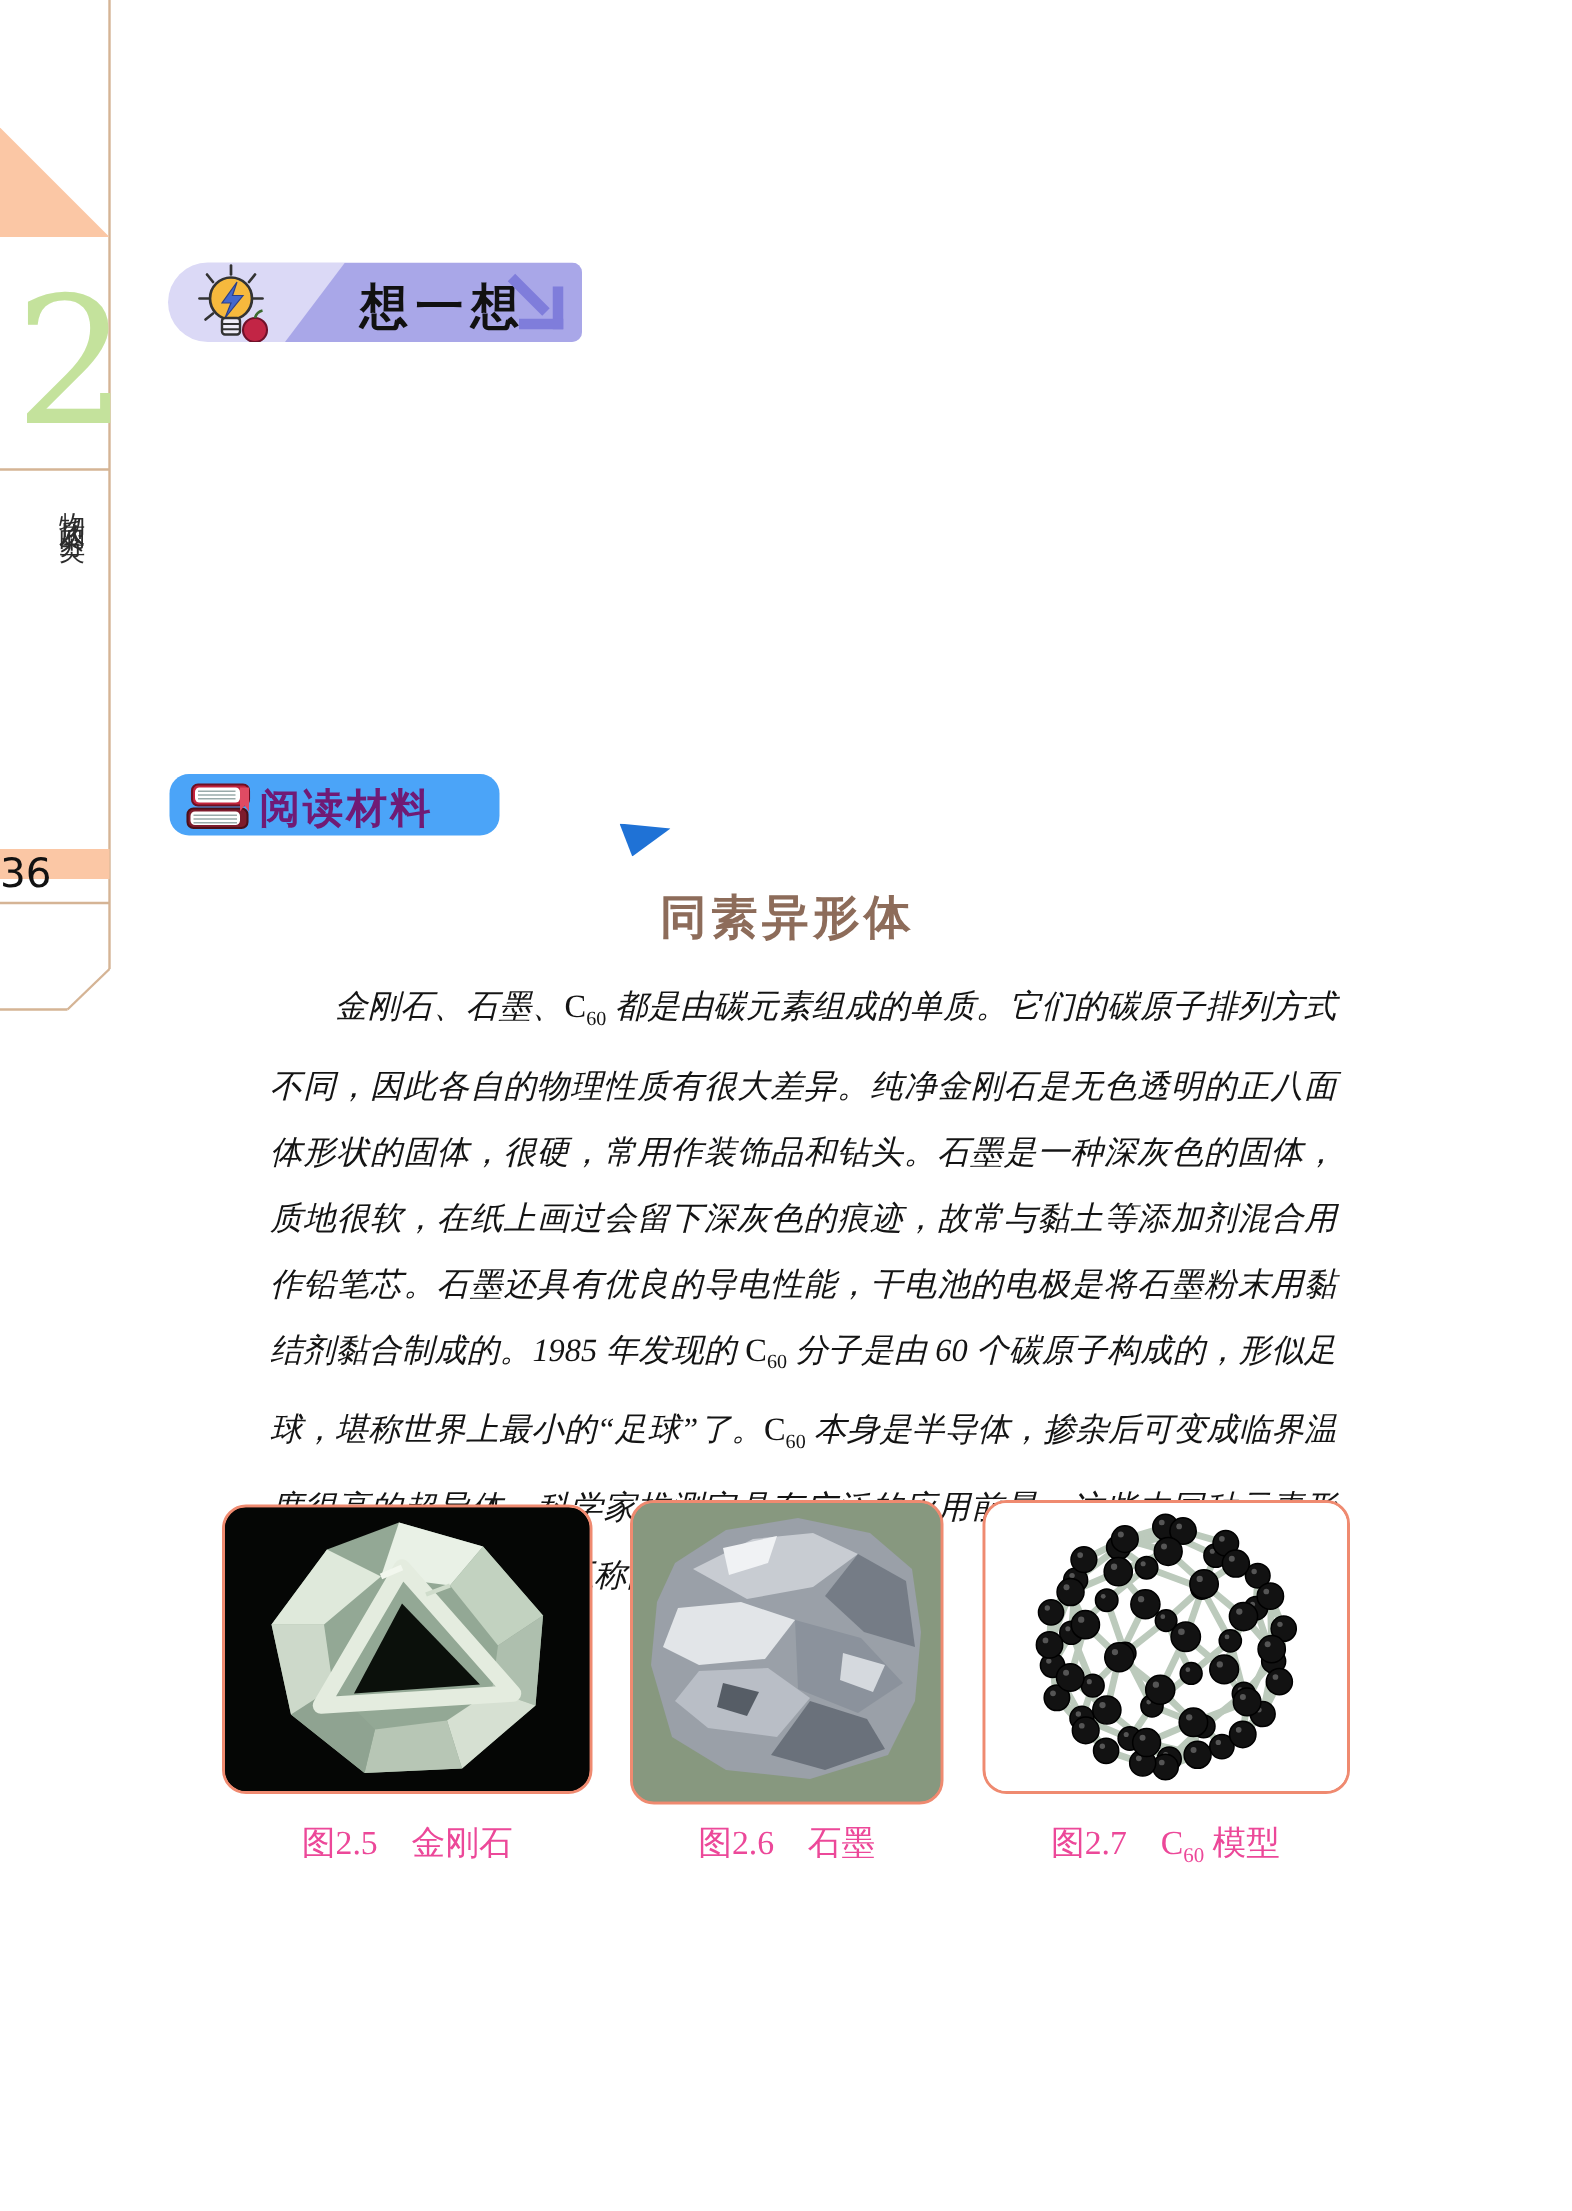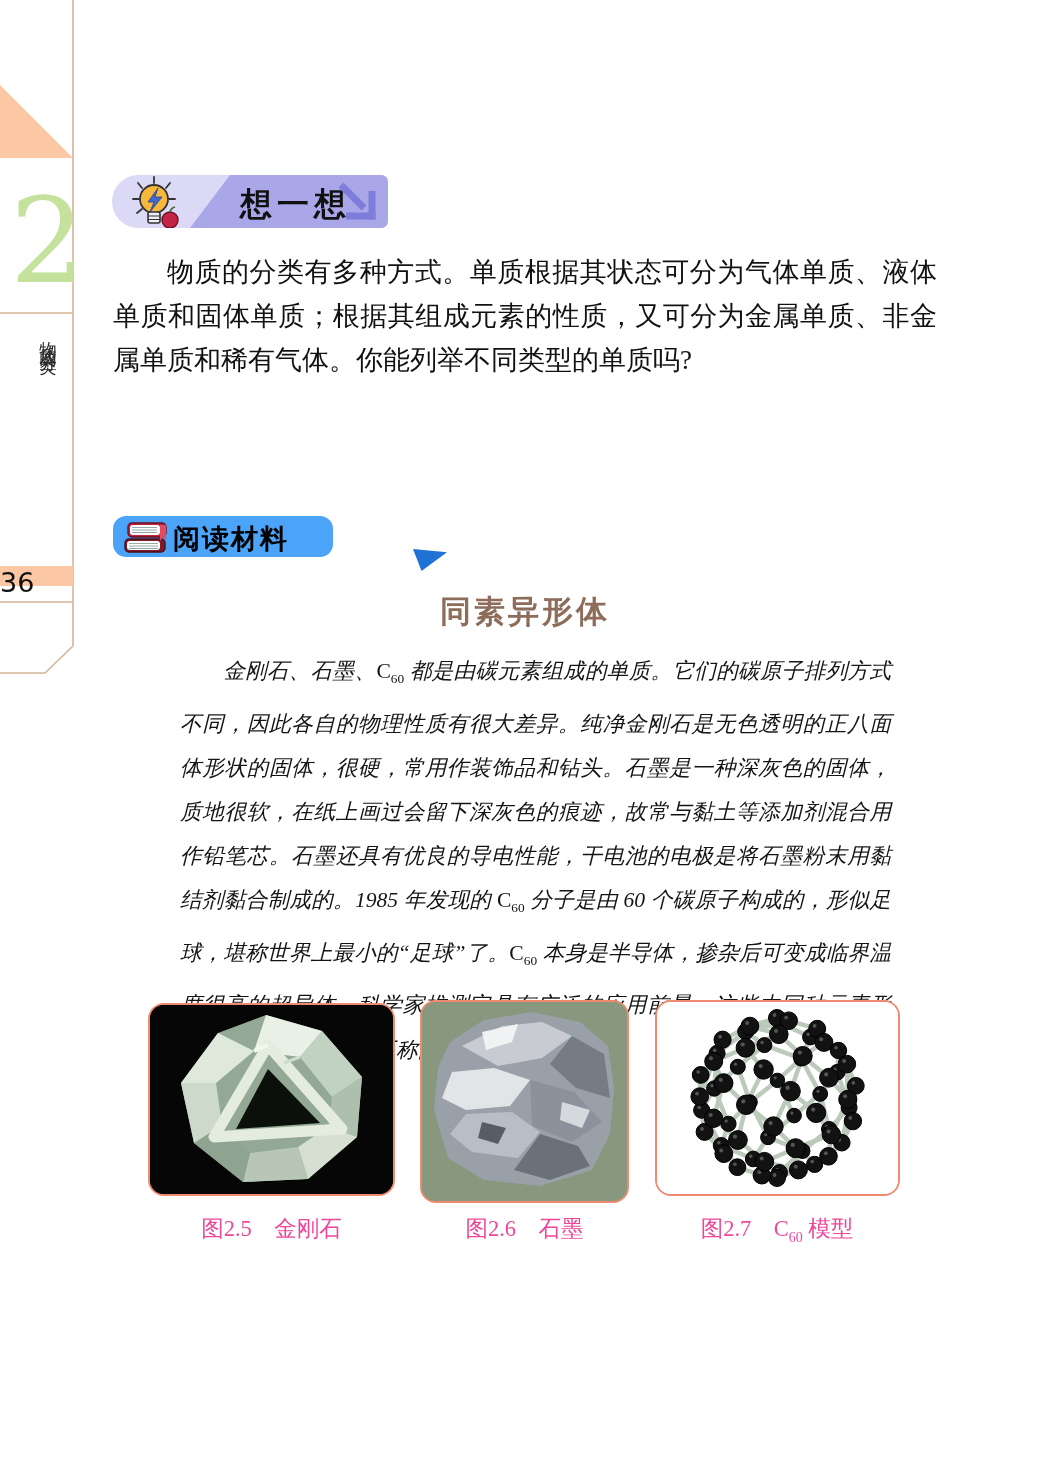--- a/index.html
+++ b/index.html
@@ -33,21 +33,21 @@
   .think-arrow{position:absolute;right:6px;top:5px;}
 
   
   .think-text{left:113px;top:251px;width:824px;font-size:27px;line-height:43.8px;
     text-align:justify;color:#111;}
   .think-text p{margin:0;text-indent:2em;}
 
   
   .read-badge{left:113px;top:516px;width:220px;height:41px;background:#4ba4f8;border-radius:13px;}
   .read-badge .books{position:absolute;left:9px;top:3px;}
-  .read-label{position:absolute;left:60px;top:5px;font-size:27px;font-weight:bold;color:#000000;
+  .read-label{position:absolute;left:60px;top:5px;font-size:27px;font-weight:bold;color:#701a75;
     letter-spacing:2px;font-family:"Liberation Sans","DejaVu Sans",sans-serif;}
   .read-fold{left:413px;top:549px;width:34px;height:22px;background:#1f72d6;
     clip-path:polygon(0 0,100% 15%,25% 100%);}
 
   .reading-title{left:113px;top:591px;width:824px;text-align:center;font-size:31px;
     font-weight:bold;color:#8d6c5a;letter-spacing:3px;
     font-family:Liberation Mono, monospace;}
 
   .reading-text{left:180px;top:649px;width:711px;font-size:21.6px;line-height:44.2px;
     text-align:justify;text-indent:2em;color:#141414;font-style:italic;}
@@ -112,21 +112,20 @@
   <svg class="think-arrow" width="46" height="46" viewBox="0 0 46 46">
     <g stroke="#7f7ddb" stroke-width="7" fill="none" stroke-linecap="butt">
       <line x1="5" y1="5" x2="28" y2="28"></line>
       <line x1="36" y1="11" x2="36" y2="39.5"></line>
       <line x1="10" y1="36" x2="39.5" y2="36"></line>
     </g>
   </svg>
 </div>
 
 <div class="abs think-text">
-  <p>物质的分类有多种方式。单质根据其状态可分为气体单质、液体单质和固体单质；根据其组成元素的性质，又可分为金属单质、非金属单质和稀有气体。你能列举不同类型的单质吗?</p>
 </div>
 
 <div class="abs read-fold"></div>
 <div class="abs read-badge">
   <svg class="books" width="48" height="36" viewBox="0 0 48 36">
     <rect x="3" y="20" width="40" height="13" rx="4" fill="#7e1b2c" stroke="#4c0f1a" stroke-width="1.4"></rect>
     <rect x="5" y="22" width="33" height="9" rx="3" fill="#ffffff"></rect>
     <line x1="7" y1="24.5" x2="36" y2="24.5" stroke="#9aa" stroke-width="1"></line>
     <line x1="7" y1="27" x2="36" y2="27" stroke="#9aa" stroke-width="1"></line>
     <line x1="7" y1="29.5" x2="36" y2="29.5" stroke="#9aa" stroke-width="1"></line>

